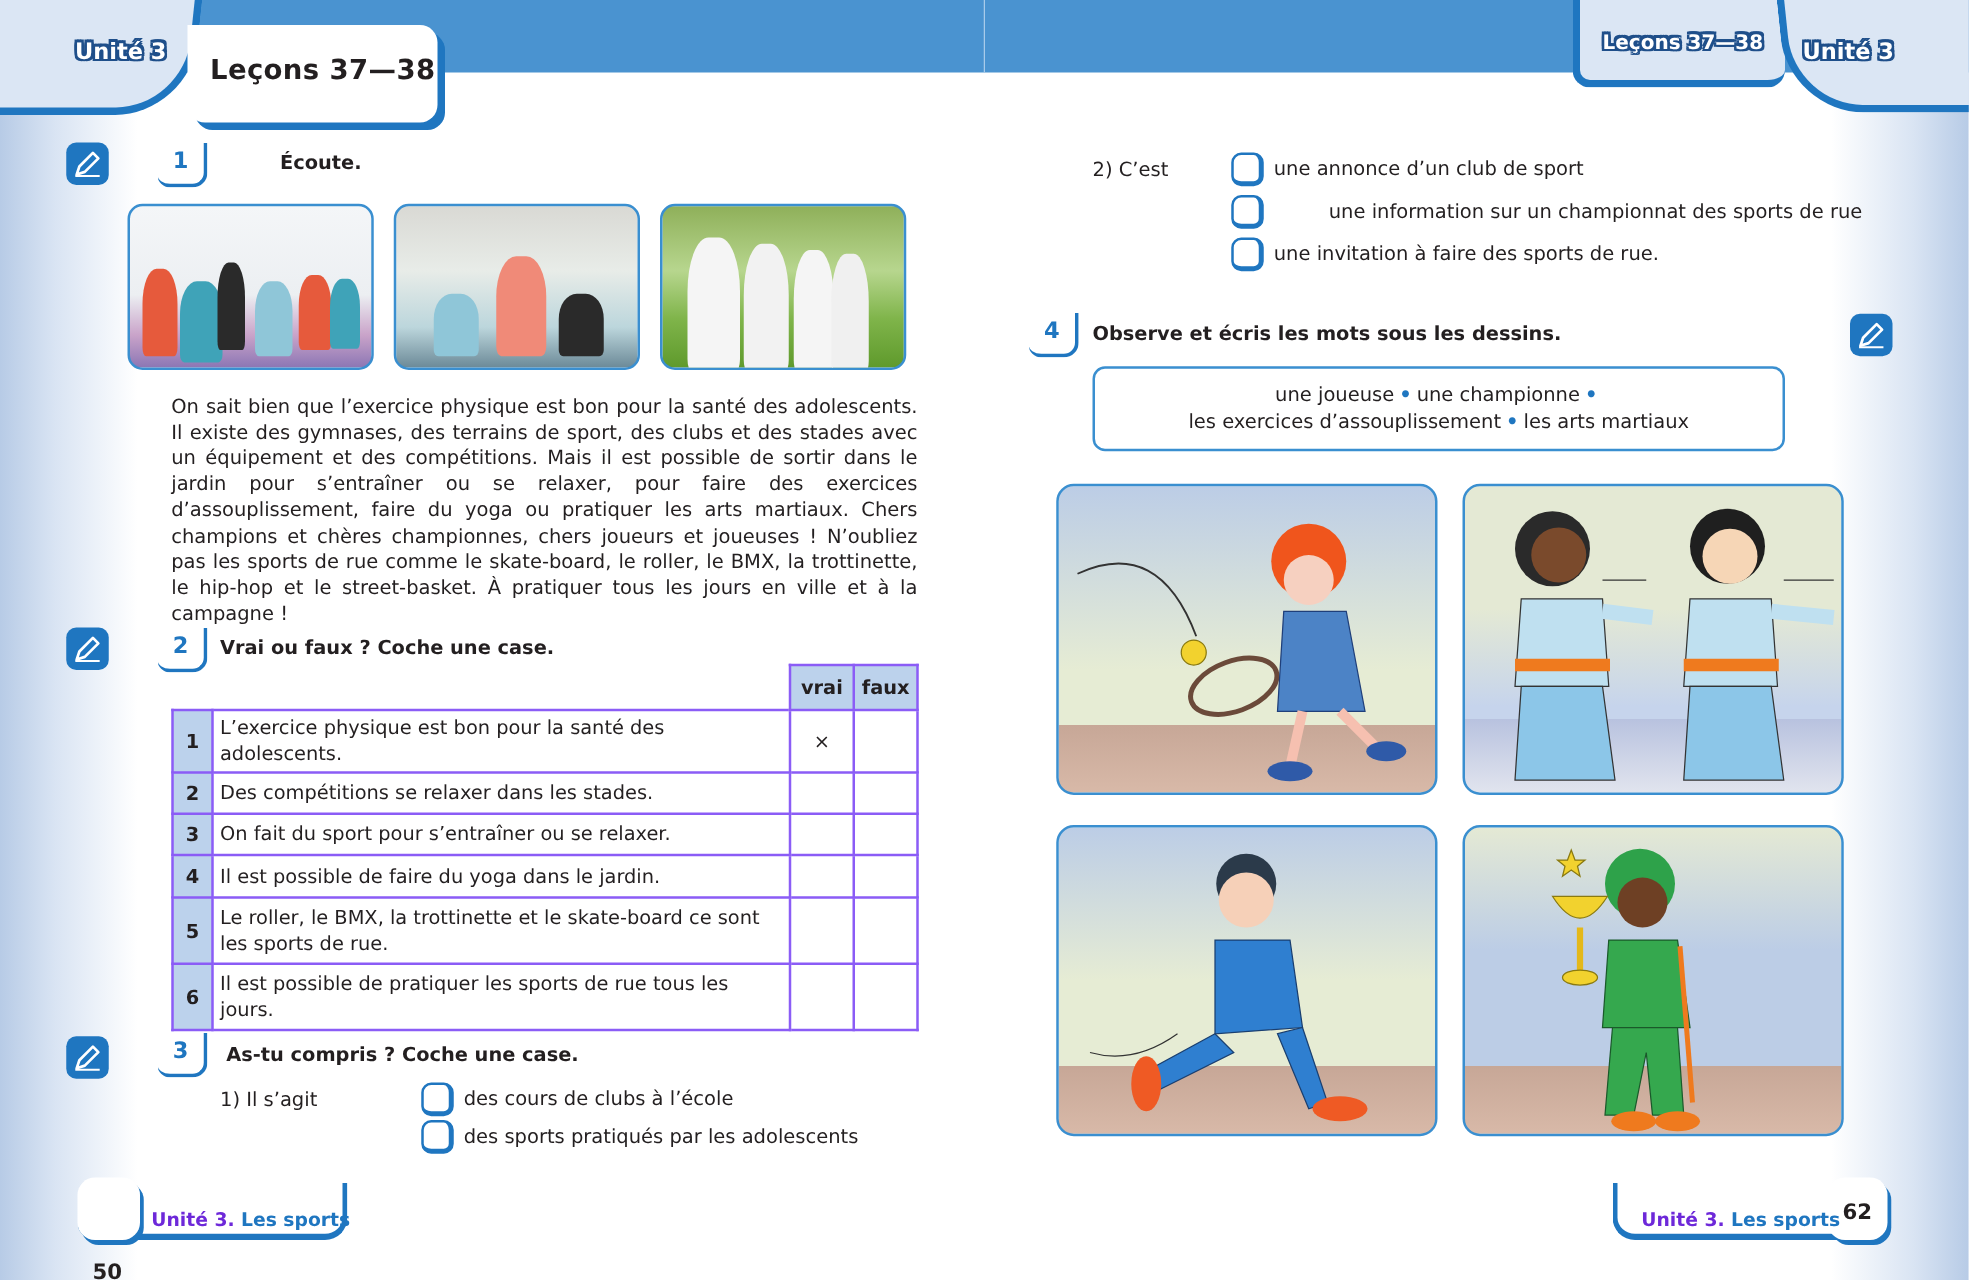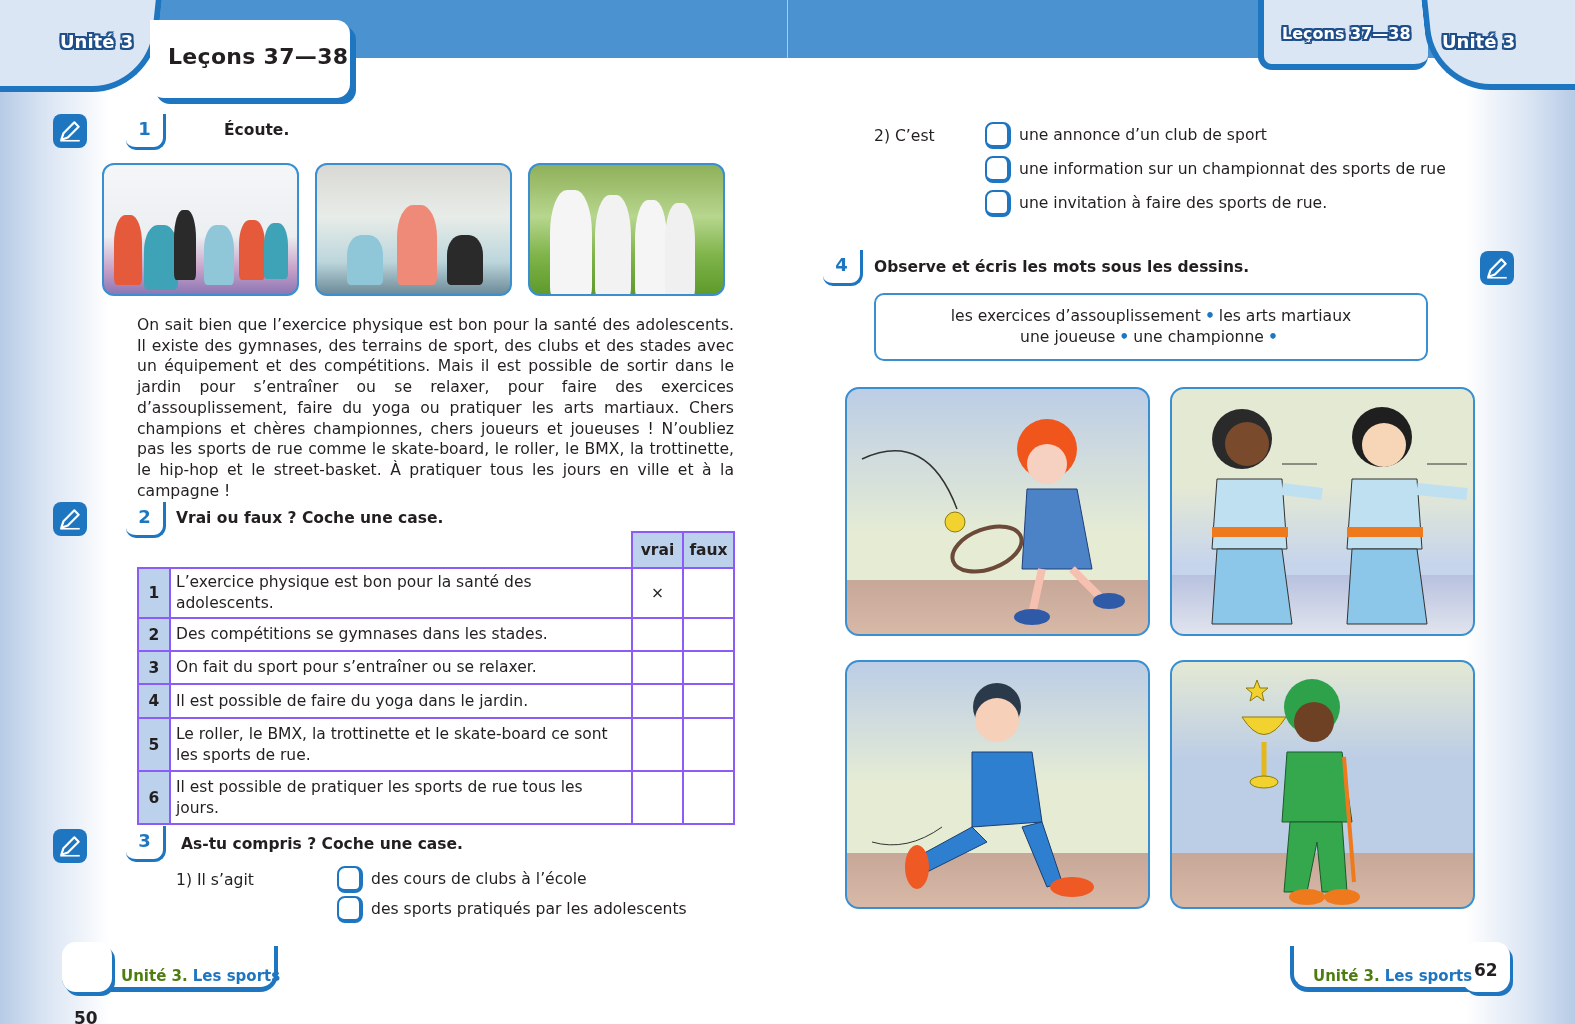--- a/index.html
+++ b/index.html
@@ -90,21 +90,21 @@
   
   .illus { width: 305px; height: 249px; border: 2px solid #3a8fd0; border-radius: 14px; overflow: hidden; }
   .il1 { left: 845px; top: 387px; background: linear-gradient(180deg, #bccde6 0%, #e6ecd4 60%, #e6ecd4 78%, #c7a797 78%, #d8b9a8 100%); }
   .il2 { left: 1170px; top: 387px; background: linear-gradient(180deg, #e4e9d4 0%, #e4e9d4 40%, #c6d4ec 72%, #c6d4ec 76%, #b8c2df 76%, #e1e4ee 100%); }
   .il3 { left: 845px; top: 660px; background: linear-gradient(180deg, #bccde6 0%, #e6ecd4 50%, #e6ecd4 78%, #c7a797 78%, #d8b9a8 100%); }
   .il4 { left: 1170px; top: 660px; background: linear-gradient(180deg, #e4e9d4 0%, #bccde6 40%, #bccde6 78%, #c7a797 78%, #d8b9a8 100%); }
 
   
   .footer-tab { height: 46px; }
   .foot-num { font-weight: bold; font-size: 17px; color: #231f20; }
-  .foot-unit { font-weight: bold; font-size: 15px; color: #4d7c0f; }
+  .foot-unit { font-weight: bold; font-size: 15px; color: #6d28d9; }
   .foot-sports { font-weight: bold; font-size: 15px; color: #1f76c0; }
 </style>
 </head>
 <body>
 
 <div class="abs side-left"></div>
 <div class="abs side-right"></div>
 <div class="abs topbar"></div>
 <div class="abs gutter"></div>
 
@@ -166,21 +166,21 @@
     <td class="chk hdr">faux</td>
   </tr>
   <tr style="height:34px;">
     <td class="num">1</td>
     <td class="stmt">L’exercice physique est bon pour la santé des adolescents.</td>
     <td class="chk">×</td>
     <td class="chk"></td>
   </tr>
   <tr style="height:33px;">
     <td class="num">2</td>
-    <td class="stmt">Des compétitions se gymnases dans les stades.</td>
+    <td class="stmt">Des compétitions se relaxer dans les stades.</td>
     <td class="chk"></td>
     <td class="chk"></td>
   </tr>
   <tr style="height:33px;">
     <td class="num">3</td>
     <td class="stmt">On fait du sport pour s’entraîner ou se relaxer.</td>
     <td class="chk"></td>
     <td class="chk"></td>
   </tr>
   <tr style="height:34px;">
@@ -224,45 +224,45 @@
     <span class="opt-text">des sports pratiqués par les adolescents</span>
   </div>
 </div>
 
 <div class="abs q-label" style="left:874px;top:127px;">2) C’est</div>
 <div class="abs" style="left:985px;top:118px;">
   <div class="opt-row" style="height:34px;">
     <span class="cbox"></span>
     <span class="opt-text">une annonce d’un club de sport</span>
   </div>
-  <div class="opt-row" style="height:34px;">
+  <div class="opt-row" style="height:34px;gap:44px;">
     <span class="cbox"></span>
     <span class="opt-text">une information sur un championnat des sports de rue</span>
   </div>
   <div class="opt-row" style="height:34px;">
     <span class="cbox"></span>
     <span class="opt-text">une invitation à faire des sports de rue.</span>
   </div>
 </div>
 
 <div class="abs ex-num" style="left:823px;top:250px;">4</div>
 <div class="abs ex-title" style="left:874px;top:258px;">Observe et écris les mots sous les dessins.</div>
 <div class="abs pencil" style="left:1480px;top:251px;">
   <svg viewBox="0 0 24 24">
       <path d="M4 20 L6 14 L16 4 L20 8 L10 18 Z" fill="none" stroke="#fff" stroke-width="2" stroke-linejoin="round"></path>
       <line x1="3" y1="21" x2="21" y2="21" stroke="#fff" stroke-width="1.5"></line>
     </svg>
 </div>
 
 <div class="abs wordbox">
   <div>
+    <span>une joueuse</span><span class="dot">•</span><span>une championne</span><span class="dot">•</span>
+  </div>
+  <div>
     <span>les exercices d’assouplissement</span><span class="dot">•</span><span>les arts martiaux</span>
-  </div>
-  <div>
-    <span>une joueuse</span><span class="dot">•</span><span>une championne</span><span class="dot">•</span>
   </div>
 </div>
 
 <div class="abs illus il1">
   <svg width="305" height="249" viewBox="0 0 305 249">
     <path d="M15 70 Q80 40 110 120" fill="none" stroke="#333" stroke-width="1.5"></path>
     <circle cx="108" cy="133" r="10" fill="#f2d22e" stroke="#8a7a10"></circle>
     <ellipse cx="140" cy="160" rx="36" ry="20" fill="none" stroke="#6b4a3a" stroke-width="4" transform="rotate(-20 140 160)"></ellipse>
     <circle cx="200" cy="60" r="30" fill="#f0551c"></circle>
     <circle cx="200" cy="75" r="20" fill="#f6d0c0"></circle>

